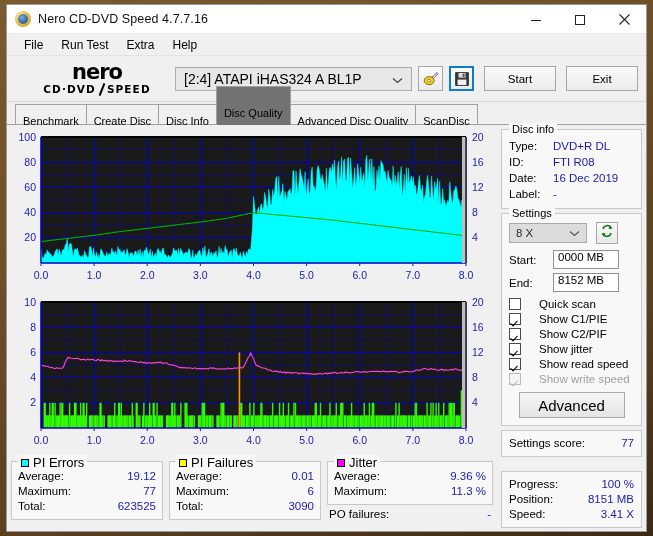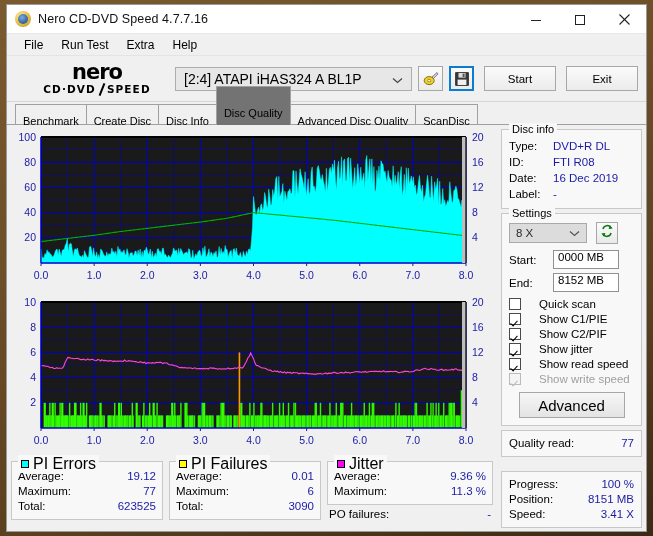--- a/index.html
+++ b/index.html
@@ -160,21 +160,21 @@
   .gbox {
     border: 1px solid #c8c8c8;
     background: #f8f8f8;
     position: relative;
     margin-bottom: 4px;
     padding: 7px 6px 5px 6px;
   }
   .gbox > .legend {
     position: absolute; top: -7px; left: 6px;
     background: #f8f8f8;
-    font-size: 16px; color: #000;
+    font-size: 13px; color: #000;
     padding: 0 3px;
     display: flex; align-items: center;
   }
   .swatch {
     width: 8px; height: 8px;
     border: 1px solid #000;
     margin-right: 4px;
     display: inline-block;
   }
   .row { display: flex; justify-content: space-between; font-size: 11.5px; line-height: 15px; }
@@ -906,21 +906,21 @@
         </div>
         <div class="cbrow disabled">
           <span class="cb checked"></span>
           <span>Show write speed</span>
         </div>
         <div id="advanced-btn">Advanced</div>
       </div>
 
       <div class="plain-box">
         <div class="row">
-          <span class="k">Quality read:</span>
+          <span class="k">Settings score:</span>
           <span class="v">77</span>
         </div>
       </div>
 
       <div class="plain-box" style="margin-top:auto; margin-bottom:0;">
         <div class="row">
           <span class="k">Progress:</span>
           <span class="v">100 %</span>
         </div>
         <div class="row">

